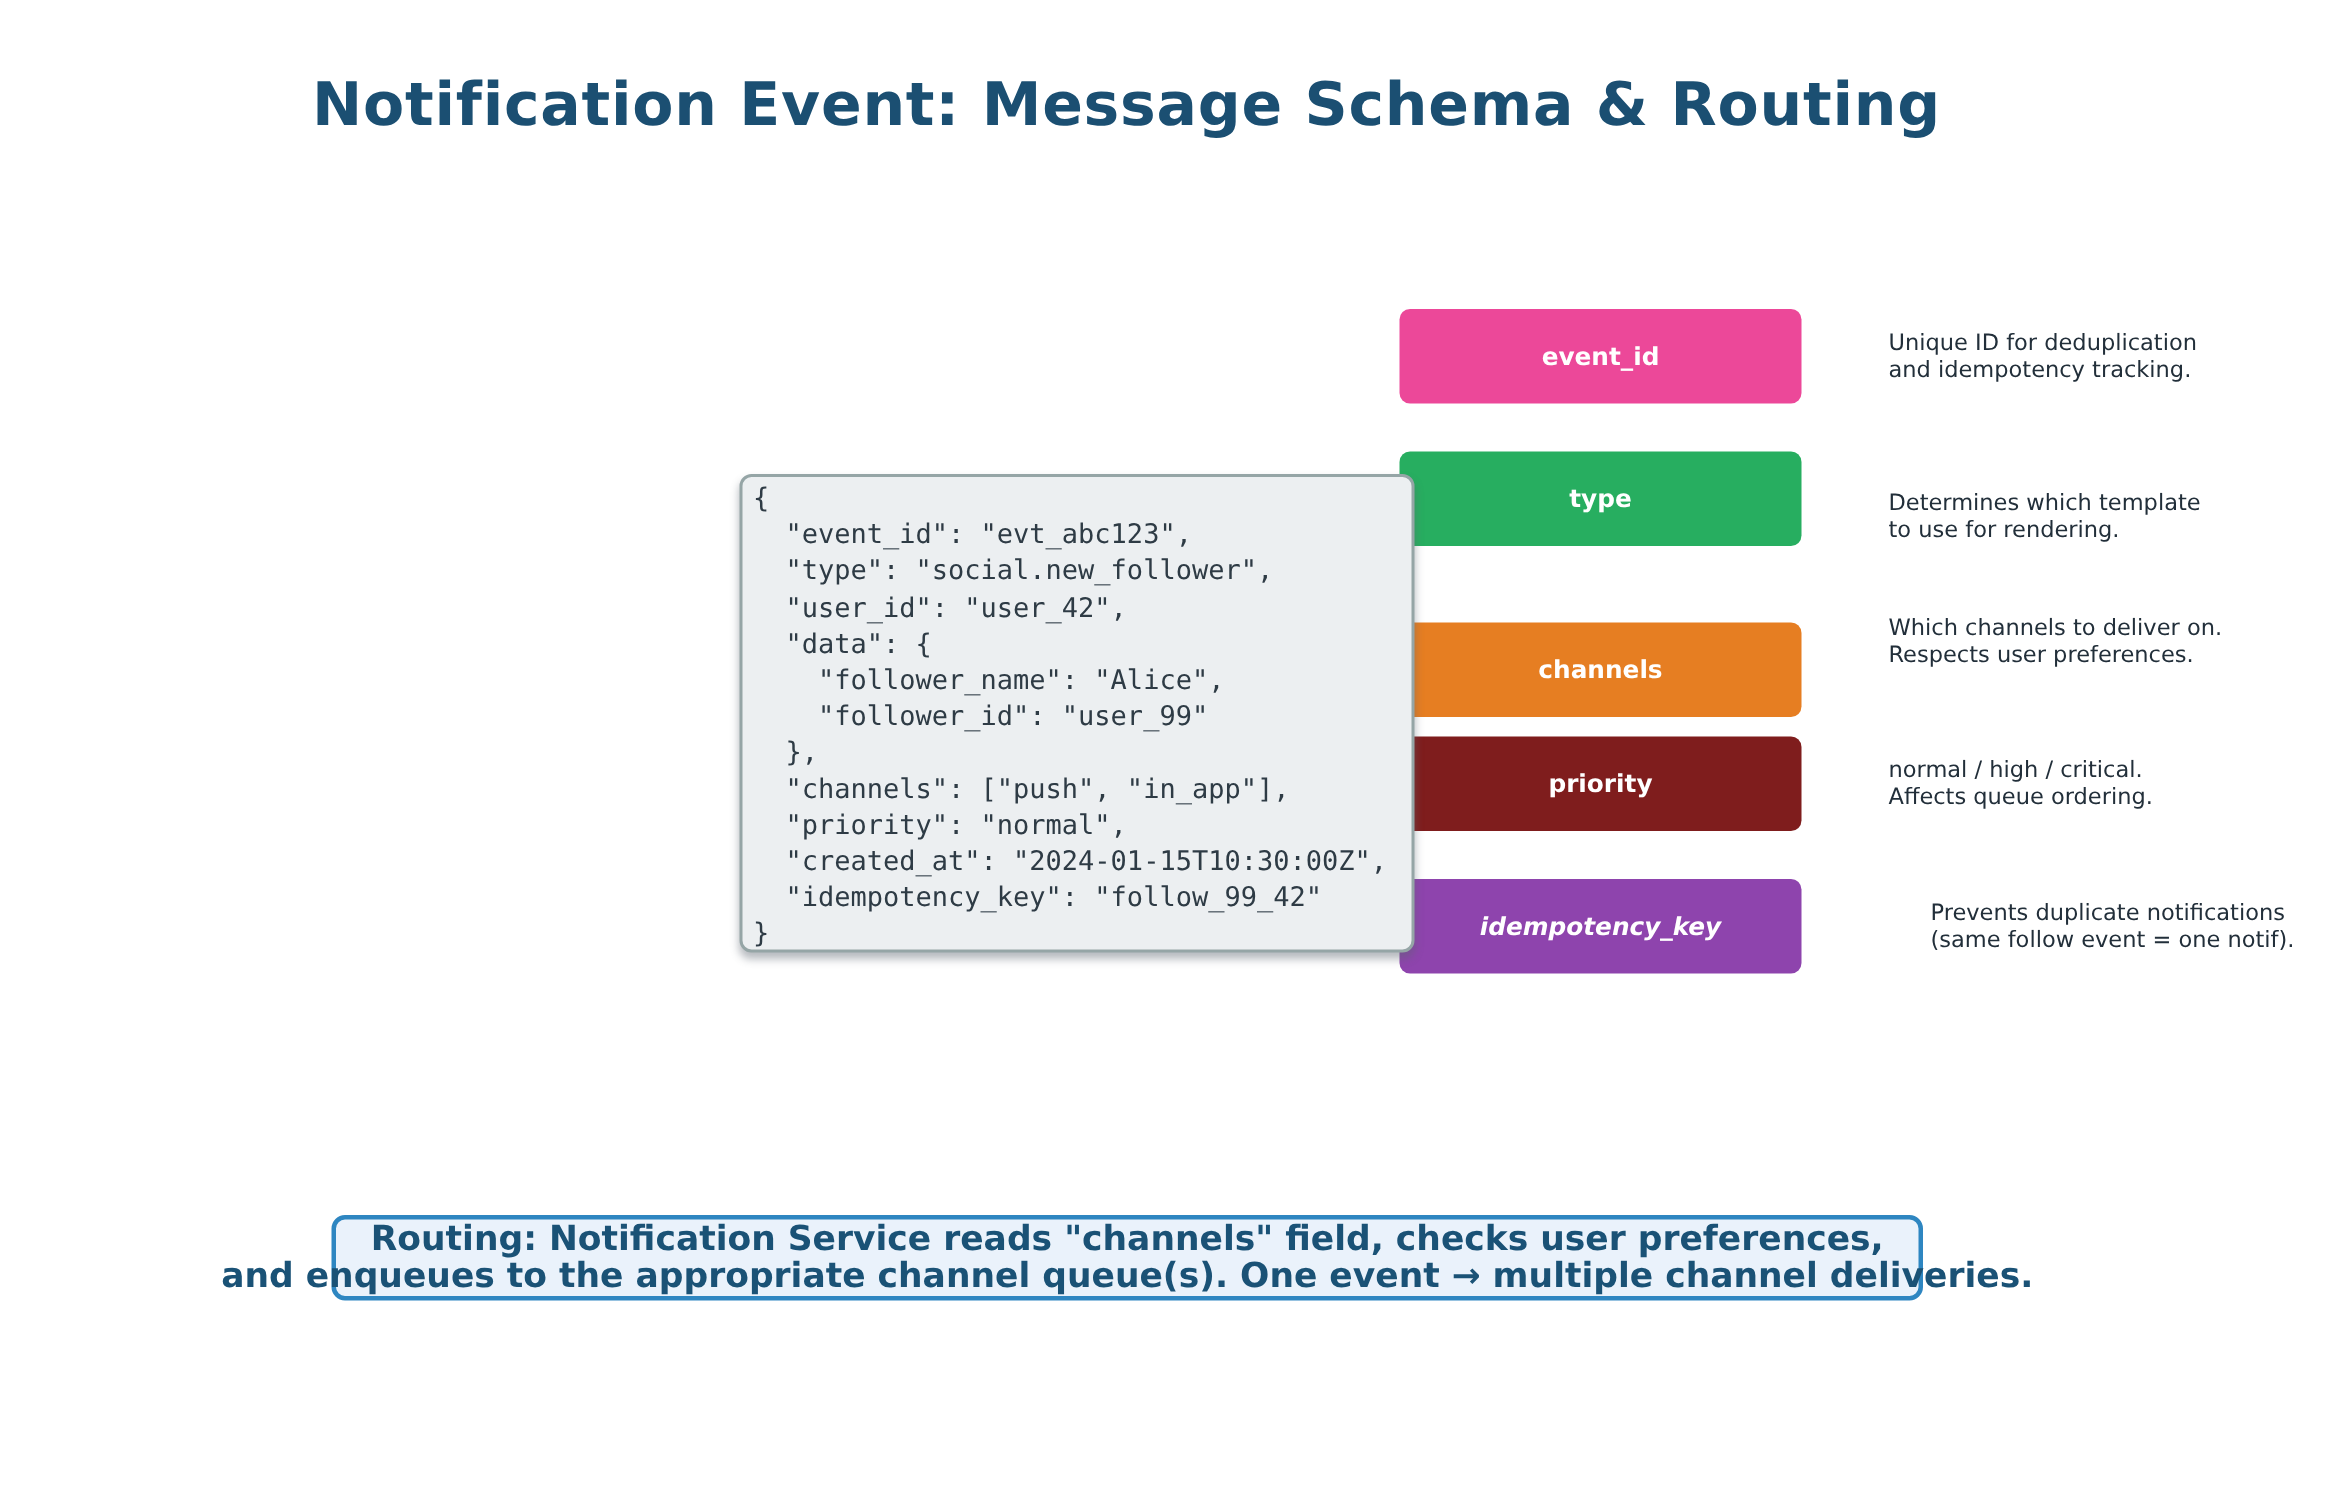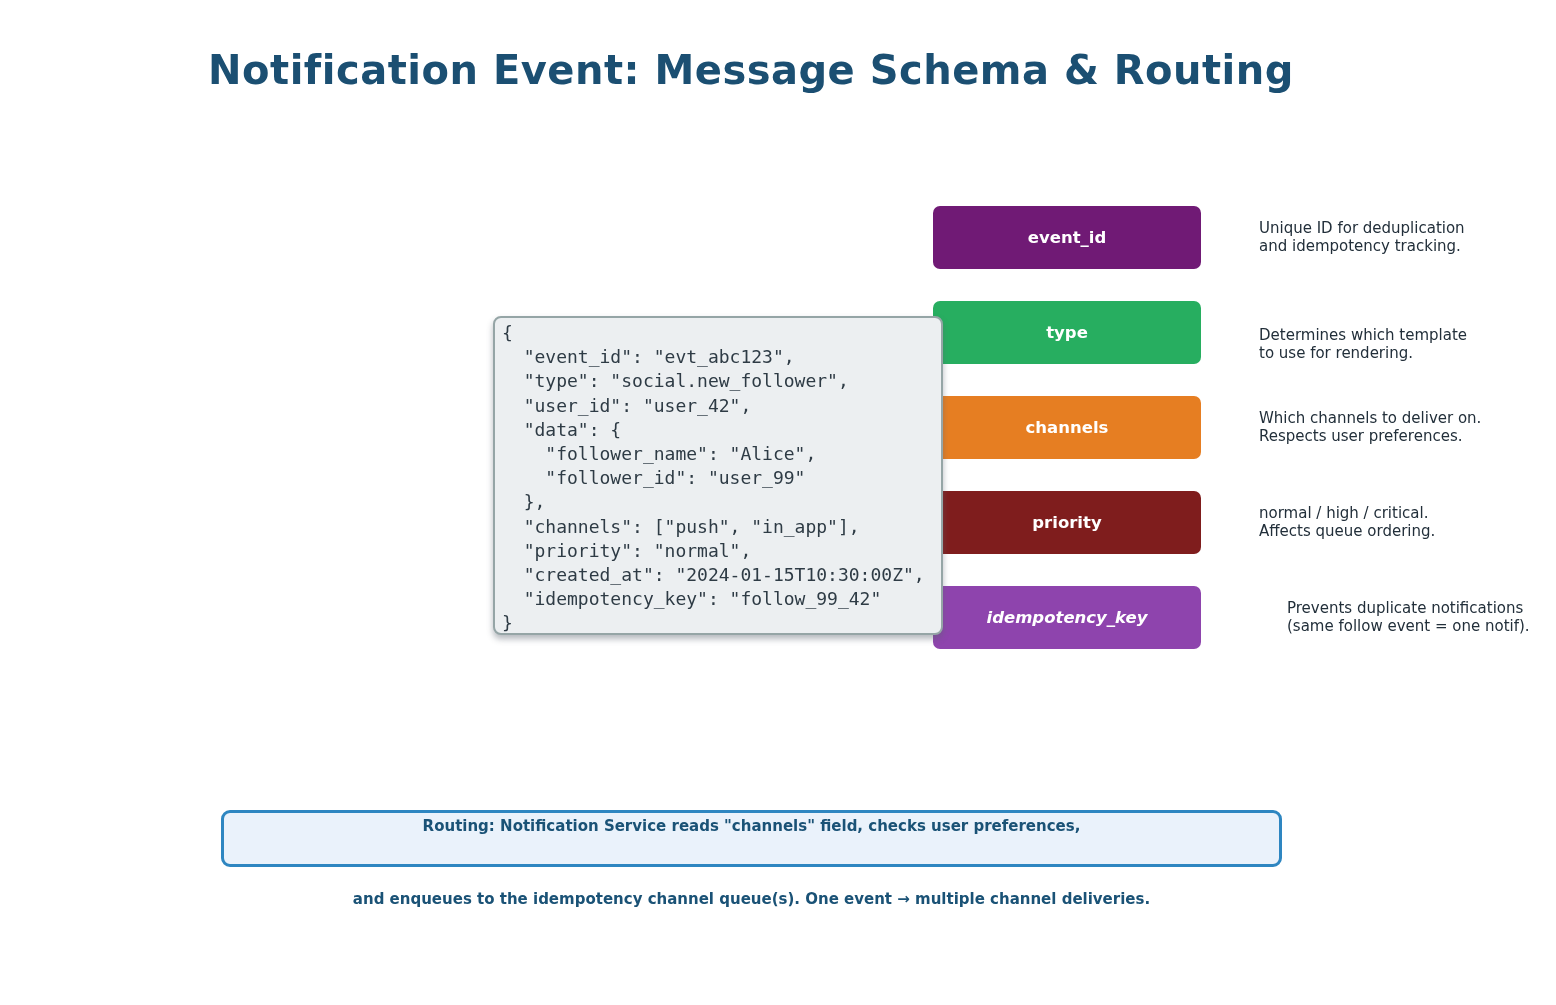--- a/index.html
+++ b/index.html
@@ -78,31 +78,30 @@
     border: 3px solid #2E86C1;
     border-radius: 9px;
     display: flex;
     flex-direction: column;
     align-items: center;
     justify-content: center;
     text-align: center;
     z-index: 1;
   }
   .routing-note div {
-    font-size: 15px;
+    font-size: 23px;
     font-weight: bold;
     line-height: 25px;
     color: #1A5276;
     white-space: nowrap;
-    margin-top: 48px;
   }
   
   .row-0 .field-box { top: 206px; }  .row-0 .field-desc { top: 219px; }
   .row-1 .field-box { top: 301px; }  .row-1 .field-desc { top: 314px; margin-top: 12px; }
-  .row-2 .field-box { top: 396px; }  .row-2 .field-desc { top: 409px; }
+  .row-2 .field-box { top: 415px; }  .row-2 .field-desc { top: 409px; }
   .row-3 .field-box { top: 491px; }  .row-3 .field-desc { top: 504px; }
   .row-4 .field-box { top: 586px; }  .row-4 .field-desc { top: 599px; margin-left: 28px; }
 </style>
 </head>
 <body>
 
 <div class="title">Notification Event: Message Schema &amp; Routing</div>
 
 <div class="code-panel">
   <pre>{
@@ -114,21 +113,21 @@
     "follower_id": "user_99"
   },
   "channels": ["push", "in_app"],
   "priority": "normal",
   "created_at": "2024-01-15T10:30:00Z",
   "idempotency_key": "follow_99_42"
 }</pre>
 </div>
 
 <div class="row-0">
-  <div class="field-box" style="background-color: #701a75;">
+  <div class="field-box" style="background-color: #ec4899;">
     <span class="label">event_id</span>
   </div>
   <div class="field-desc">
     <div>Unique ID for deduplication</div>
     <div>and idempotency tracking.</div>
   </div>
 </div>
 
 <div class="row-1">
   <div class="field-box" style="background-color: rgb(39, 174, 96);">
@@ -165,14 +164,14 @@
     <span class="label">idempotency_key</span>
   </div>
   <div class="field-desc">
     <div>Prevents duplicate notifications</div>
     <div>(same follow event = one notif).</div>
   </div>
 </div>
 
 <div class="routing-note">
   <div>Routing: Notification Service reads "channels" field, checks user preferences,</div>
-  <div>and enqueues to the idempotency channel queue(s). One event → multiple channel deliveries.</div>
+  <div>and enqueues to the appropriate channel queue(s). One event → multiple channel deliveries.</div>
 </div>
 
 </body></html>

